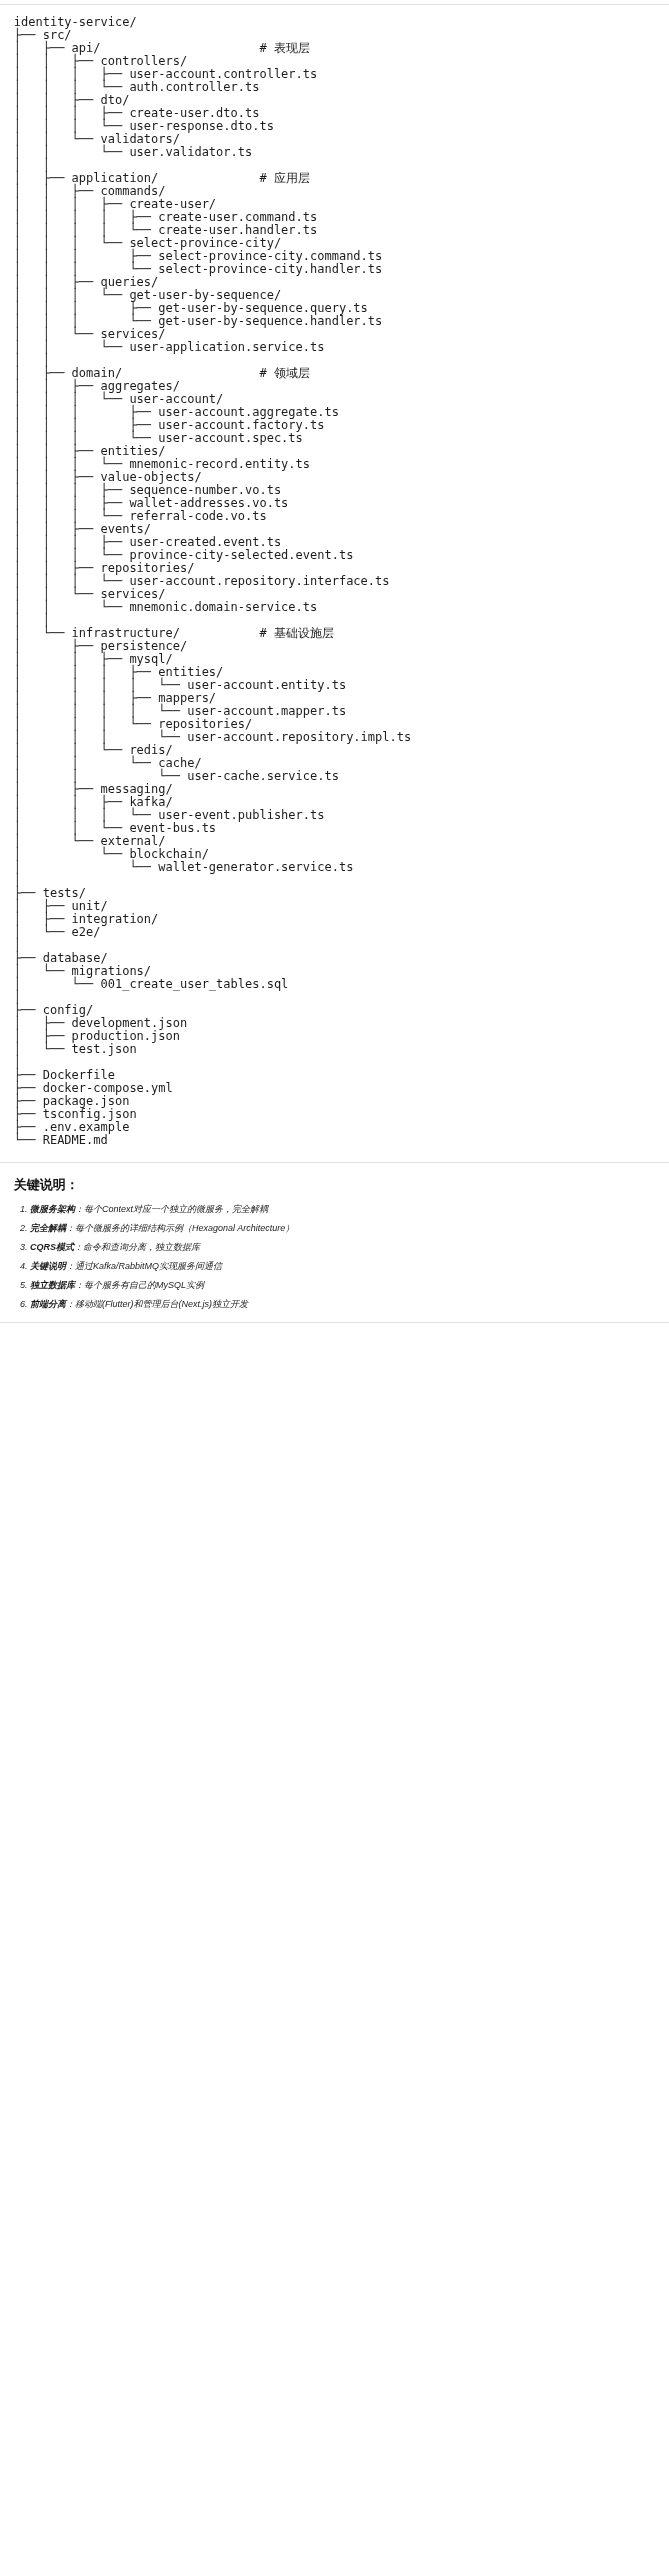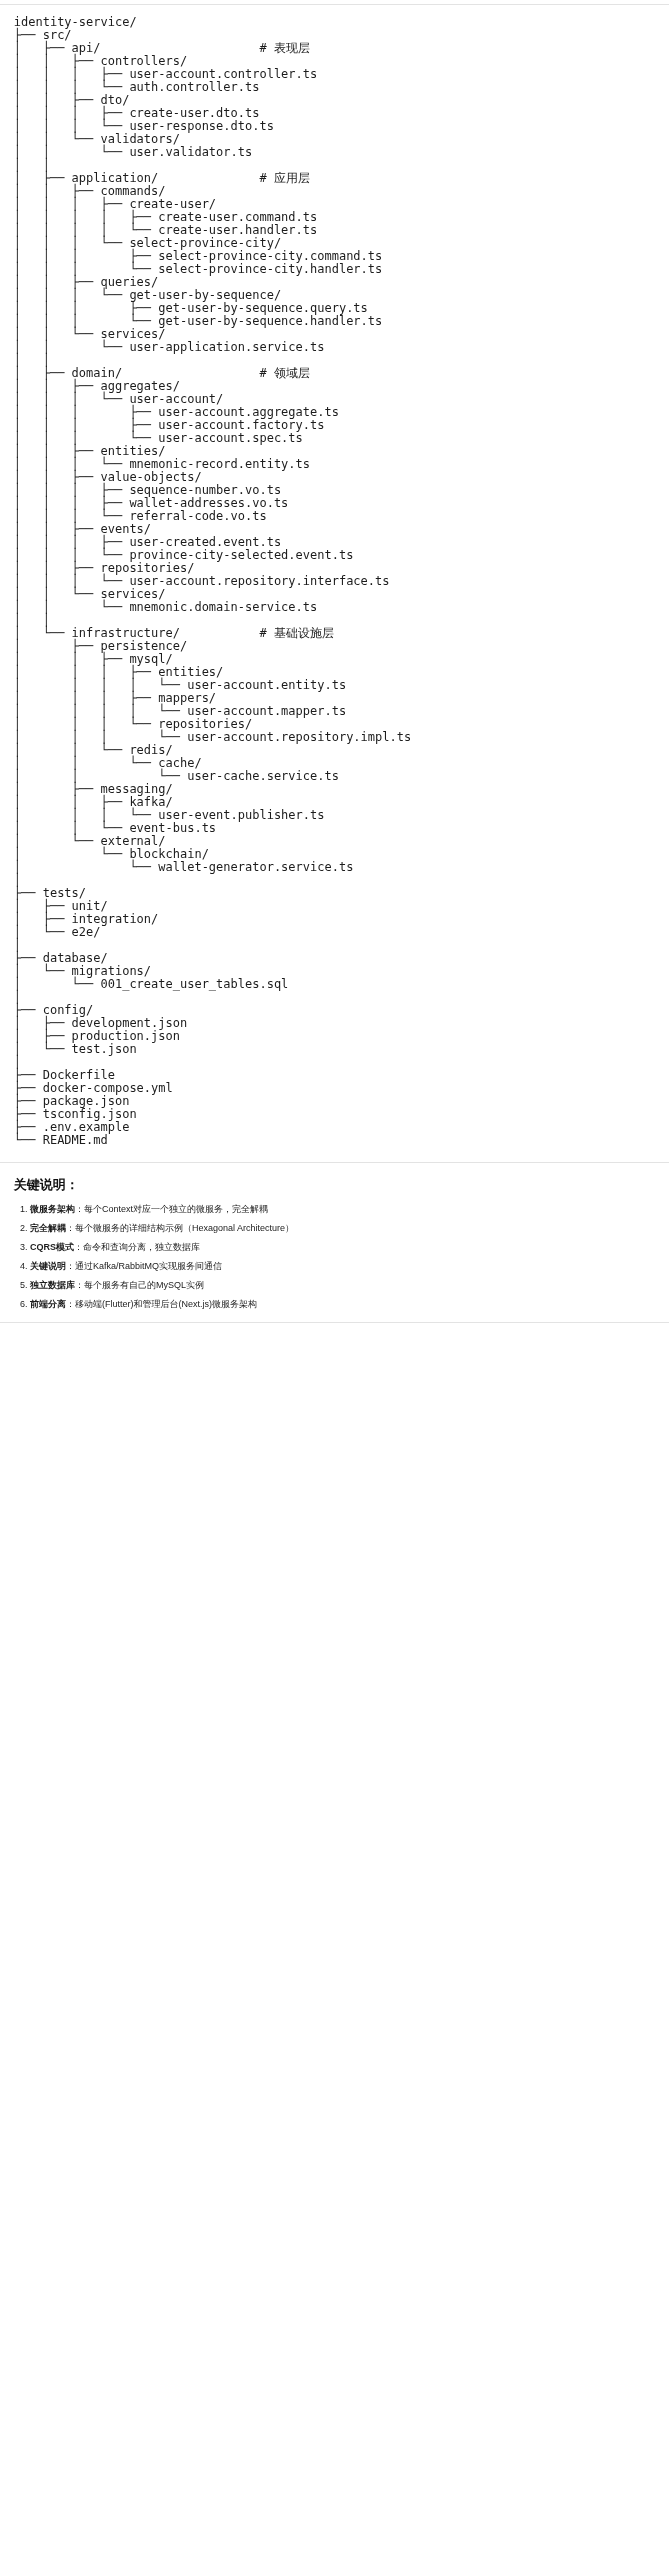--- a/index.html
+++ b/index.html
@@ -45,20 +45,21 @@
     font-size: 13px;
     font-weight: bold;
     padding: 13.8px 13.8px 6.3px 13.8px;
     color: #111111;
     font-family: Liberation Mono, monospace;
   }
   ol.key-list {
     margin: 0;
     padding: 0 13.8px 3.8px 30px;
     list-style: decimal;
+    font-style: italic;
   }
   ol.key-list li {
     font-size: 9px;
     line-height: 19px;
     color: #1c1c1c;
   }
   ol.key-list li .kname {
     font-weight: bold;
   }
   .footer-note {
@@ -169,20 +170,20 @@
   <div class="divider"></div>
 
   <div class="key-title">关键说明：</div>
 
   <ol class="key-list">
     <li><span class="kname">微服务架构</span><span>：每个Context对应一个独立的微服务，完全解耦</span></li>
     <li><span class="kname">完全解耦</span><span>：每个微服务的详细结构示例（Hexagonal Architecture）</span></li>
     <li><span class="kname">CQRS模式</span><span>：命令和查询分离，独立数据库</span></li>
     <li><span class="kname">关键说明</span><span>：通过Kafka/RabbitMQ实现服务间通信</span></li>
     <li><span class="kname">独立数据库</span><span>：每个服务有自己的MySQL实例</span></li>
-    <li><span class="kname">前端分离</span><span>：移动端(Flutter)和管理后台(Next.js)微服务架构</span></li>
+    <li><span class="kname">前端分离</span><span>：移动端(Flutter)和管理后台(Next.js)独立开发</span></li>
   </ol>
 
   <div class="divider"></div>
 
 
 </div>
 
 
 </body></html>

